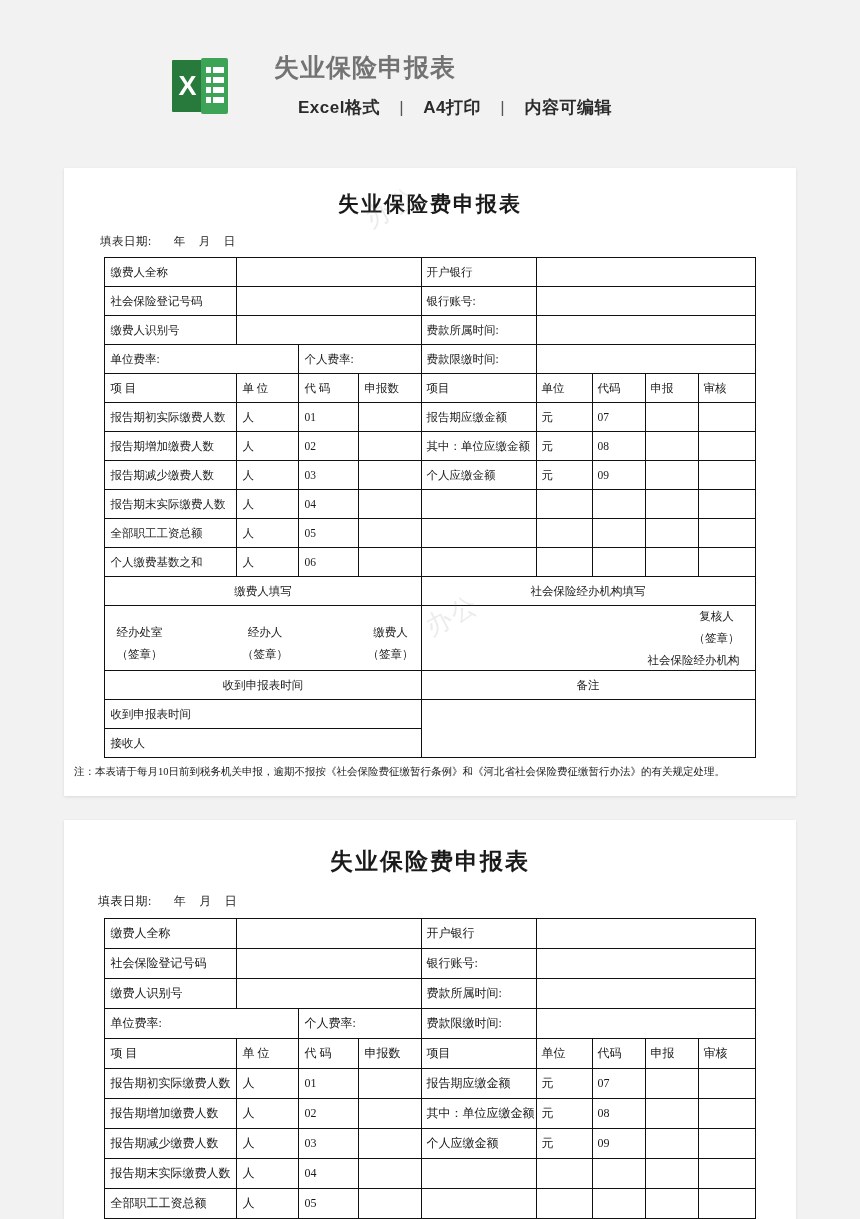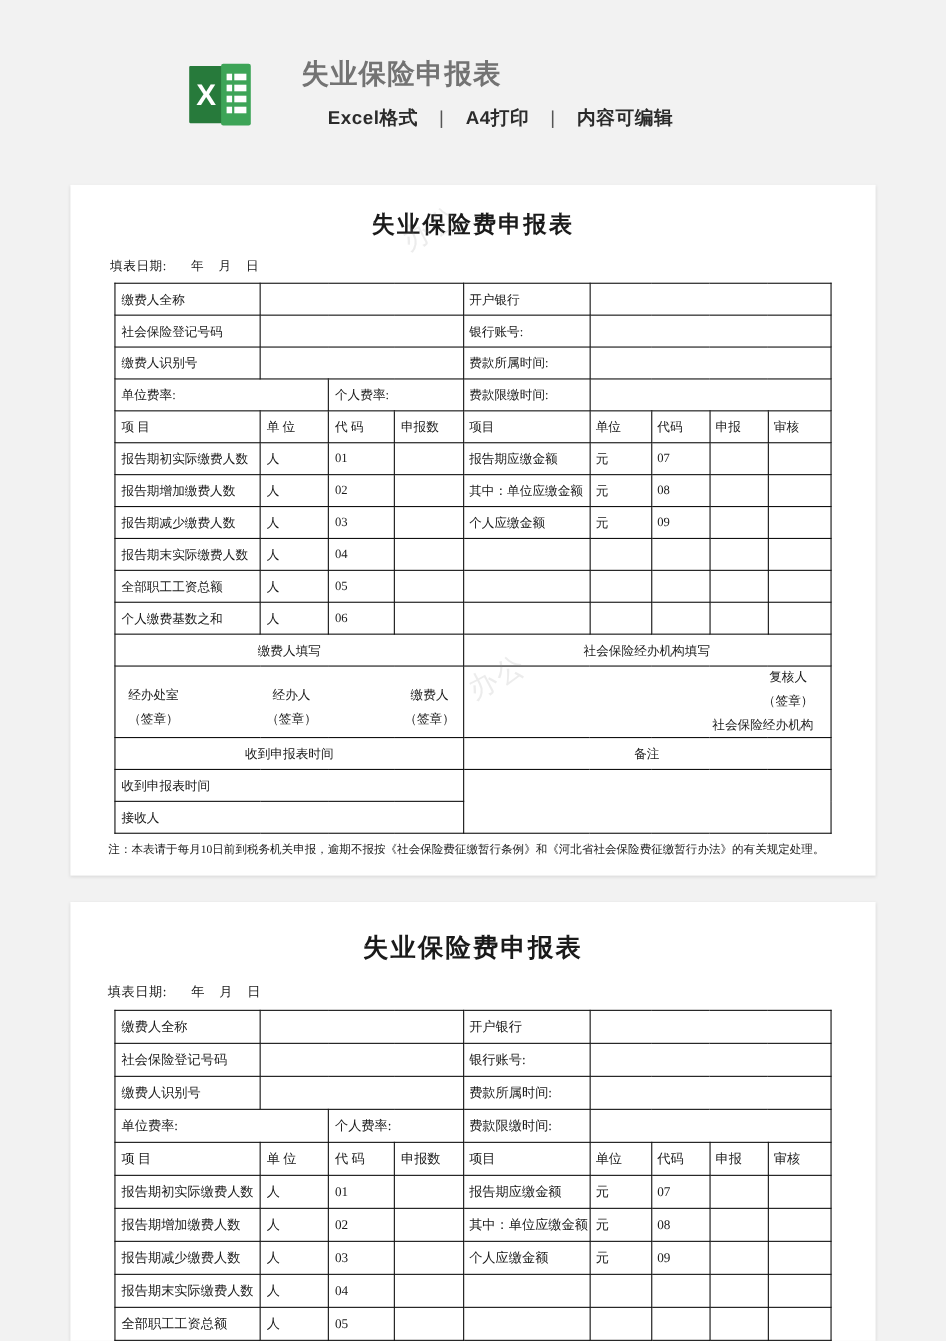--- a/index.html
+++ b/index.html
@@ -168,21 +168,21 @@
   .sig-col .nm { display: block; }
   .sig-col .st { display: block; }
   .sig-left .sig-inner { padding-left: 6px; padding-right: 2px; }
   .sig-right .sig-inner { padding-left: 2px; padding-right: 10px; flex-direction: column; }
 
   .note {
     font-size: 10.5px;
     padding: 7px 4px 0 2px;
     letter-spacing: 0;
     white-space: nowrap;
-    text-align: center;
+    text-align: left;
     margin-left: -10px;
   }
 
   
   .wm {
     position: absolute;
     color: rgba(140,140,140,.17);
     font-size: 26px;
     font-family: "Liberation Serif", serif;
     transform: rotate(-28deg);

